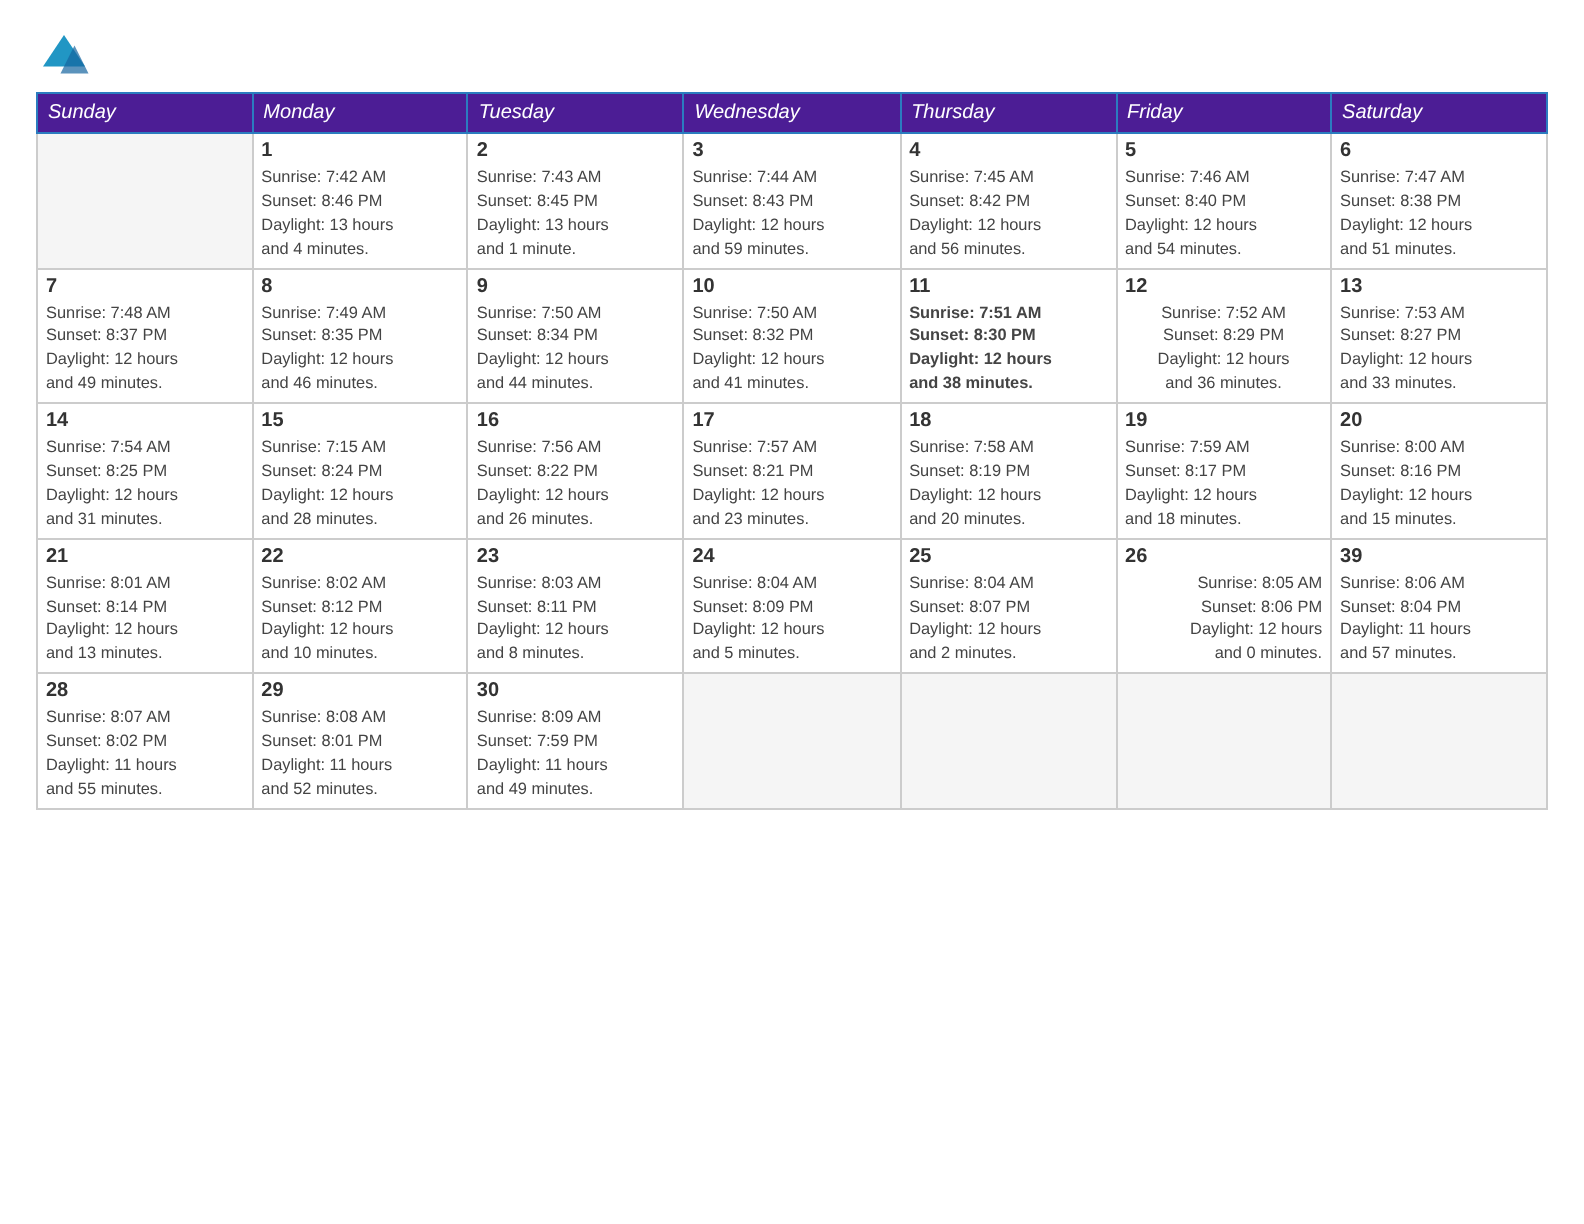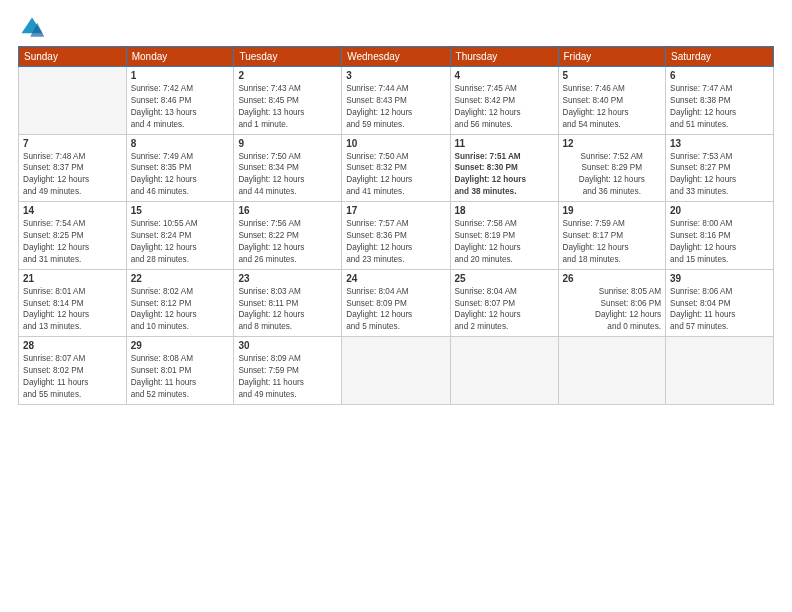--- a/index.html
+++ b/index.html
@@ -51,27 +51,28 @@
       font-size: 12px;
       color: #555;
       margin-top: 2px;
     }
     .calendar {
       width: 100%;
       border-collapse: collapse;
       font-size: 9px;
     }
     .calendar th {
-      background: #c2410c;
+      background: #4c1d95;
       color: #fff;
       text-align: left;
       padding: 4px 5px;
       font-size: 10px;
       font-weight: normal;
       border: 1px solid #2b7cbf;
+      font-style: italic;
     }
     .calendar td {
       border: 1px solid #ccc;
       vertical-align: top;
       padding: 3px 4px;
       width: 110px;
       min-height: 70px;
       background: #fff;
     }
     .calendar td.empty {
@@ -224,36 +225,36 @@
         <tr>
           <td>
             <span class="day-num">14</span>
             <div class="day-info" style="white-space: pre-line;">Sunrise: 7:54 AM
 Sunset: 8:25 PM
 Daylight: 12 hours
 and 31 minutes.</div>
           </td>
           <td>
             <span class="day-num">15</span>
-            <div class="day-info" style="white-space: pre-line;">Sunrise: 10:55 AM
+            <div class="day-info" style="white-space: pre-line;">Sunrise: 7:15 AM
 Sunset: 8:24 PM
 Daylight: 12 hours
 and 28 minutes.</div>
           </td>
           <td>
             <span class="day-num">16</span>
             <div class="day-info" style="white-space: pre-line;">Sunrise: 7:56 AM
 Sunset: 8:22 PM
 Daylight: 12 hours
 and 26 minutes.</div>
           </td>
           <td>
             <span class="day-num">17</span>
             <div class="day-info" style="white-space: pre-line;">Sunrise: 7:57 AM
-Sunset: 8:36 PM
+Sunset: 8:21 PM
 Daylight: 12 hours
 and 23 minutes.</div>
           </td>
           <td>
             <span class="day-num">18</span>
             <div class="day-info" style="white-space: pre-line;">Sunrise: 7:58 AM
 Sunset: 8:19 PM
 Daylight: 12 hours
 and 20 minutes.</div>
           </td>

